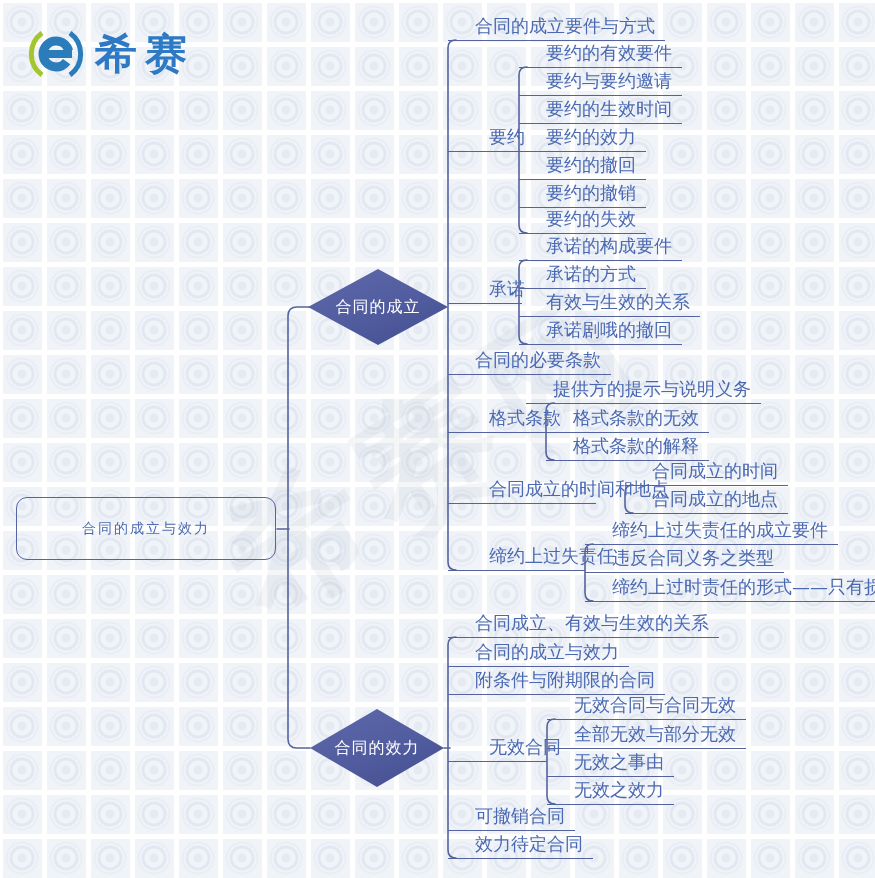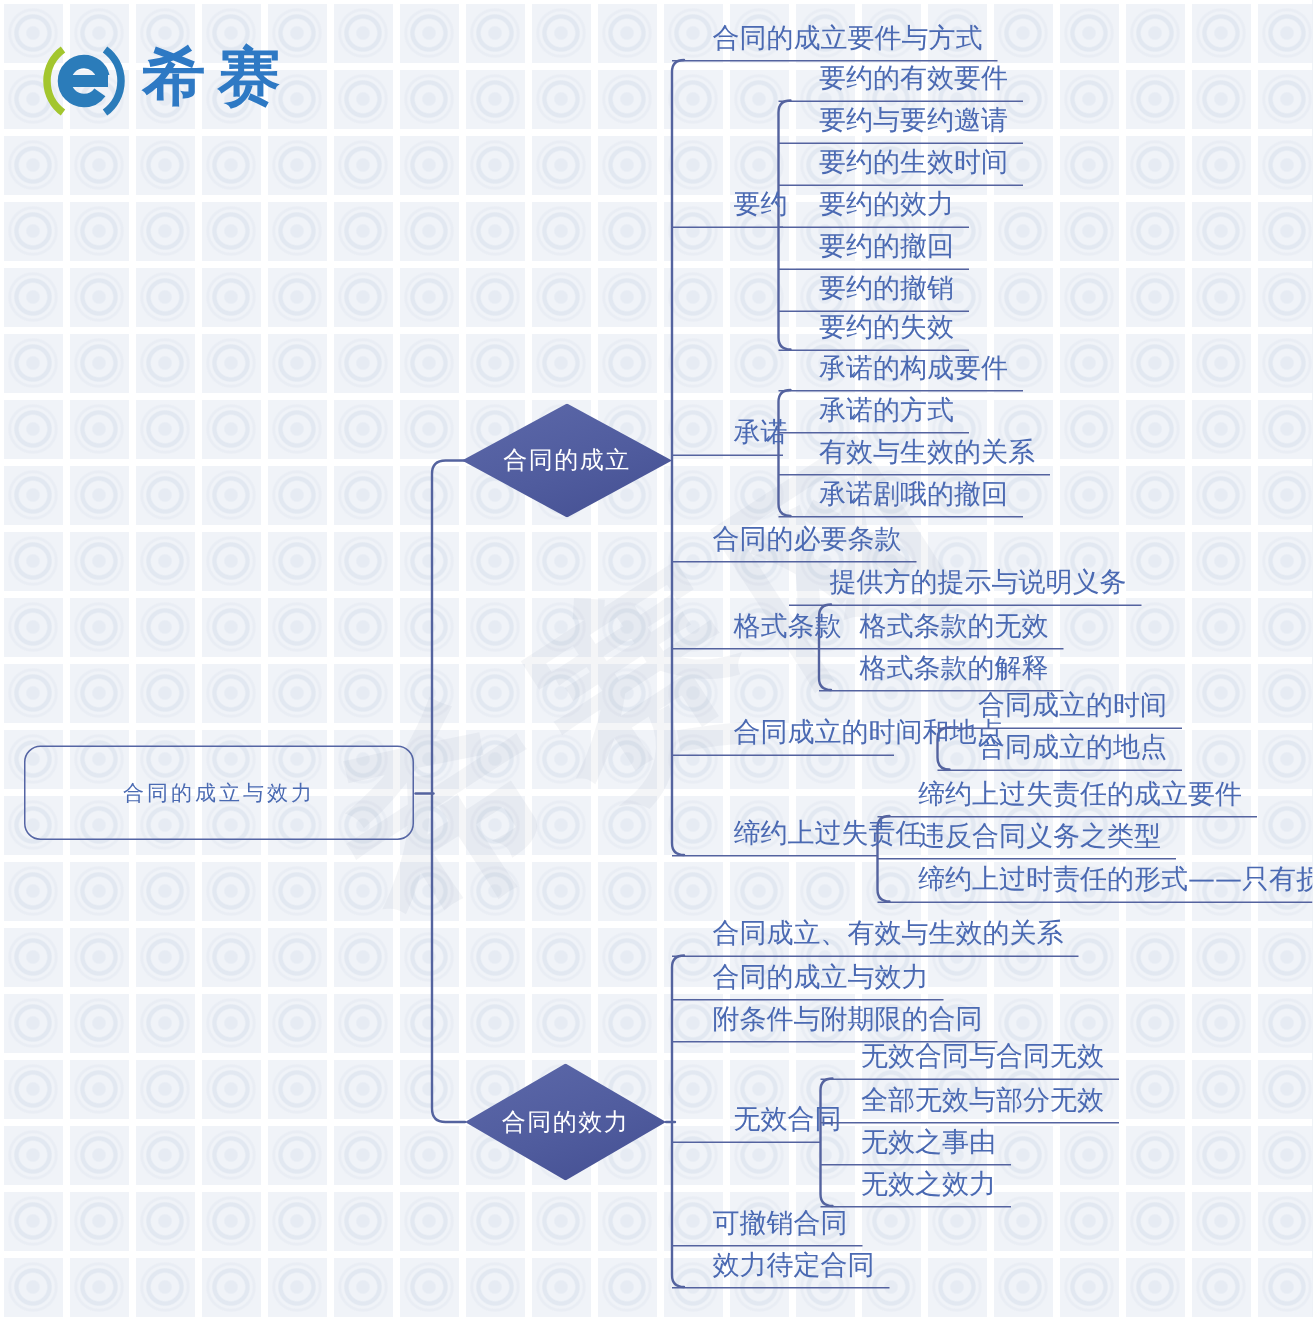--- a/index.html
+++ b/index.html
@@ -21,21 +21,21 @@
   }
   .watermark{
     position:absolute;left:150px;top:335px;width:570px;height:240px;
     display:flex;align-items:center;justify-content:center;
     transform:rotate(-33deg);
     font-size:140px;font-weight:bold;letter-spacing:14px;
     color:#7e8ba6;opacity:.08;white-space:nowrap;pointer-events:none;
   }
   .wires{position:absolute;left:0;top:0;}
   .logo{position:absolute;left:26px;top:26px;display:flex;align-items:center;gap:7px;}
-  .brand{font-size:42px;font-weight:bold;color:#2e79c4;letter-spacing:8px;line-height:1;font-family:Liberation Mono, monospace;}
+  .brand{font-size:42px;font-weight:bold;color:#2e79c4;letter-spacing:8px;line-height:1;}
   .node{
     position:absolute;box-sizing:border-box;white-space:nowrap;
     font-size:18px;line-height:18px;color:#4a69b2;
     padding:0 10px 5px 27px;border-bottom:1.5px solid #54639f;
   }
   .node.lbl{padding-left:41px;}
   .root{
     position:absolute;left:16px;top:497px;width:260px;height:63px;
     box-sizing:border-box;border:1.5px solid #5565a4;border-radius:11px;
     display:flex;align-items:center;justify-content:center;

